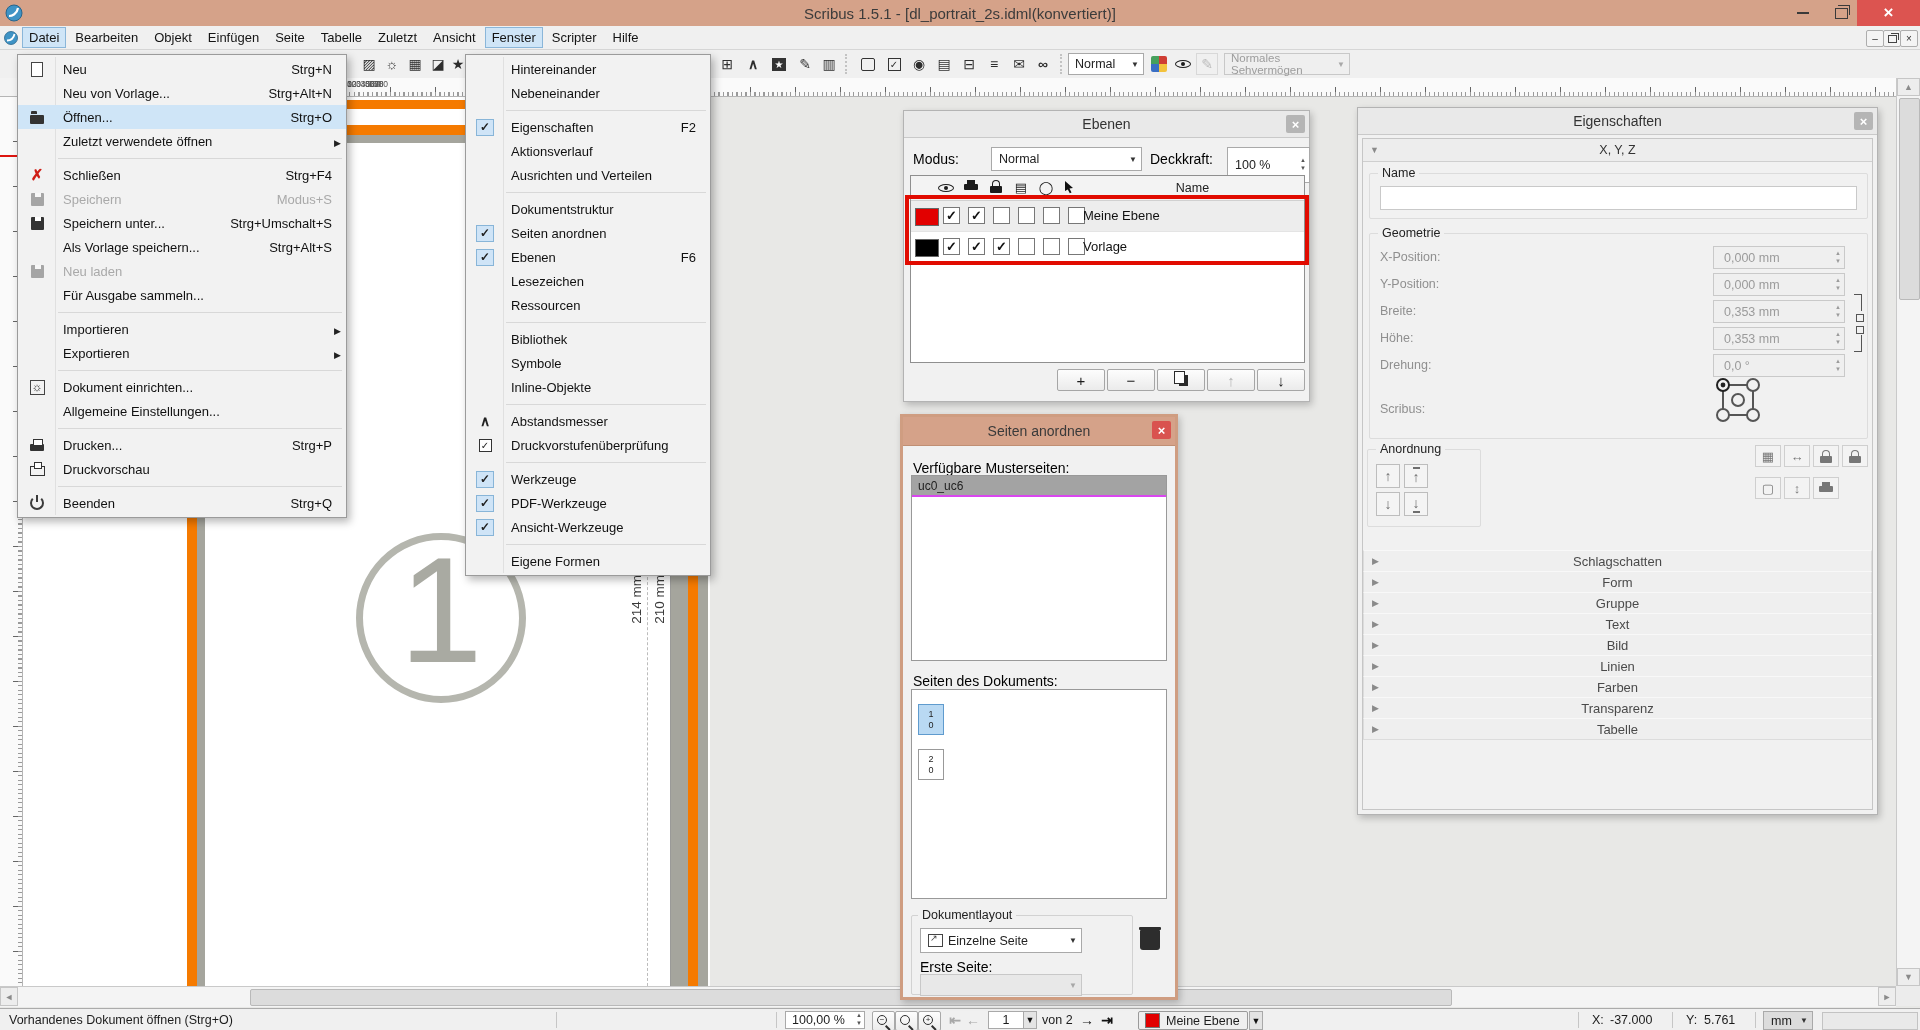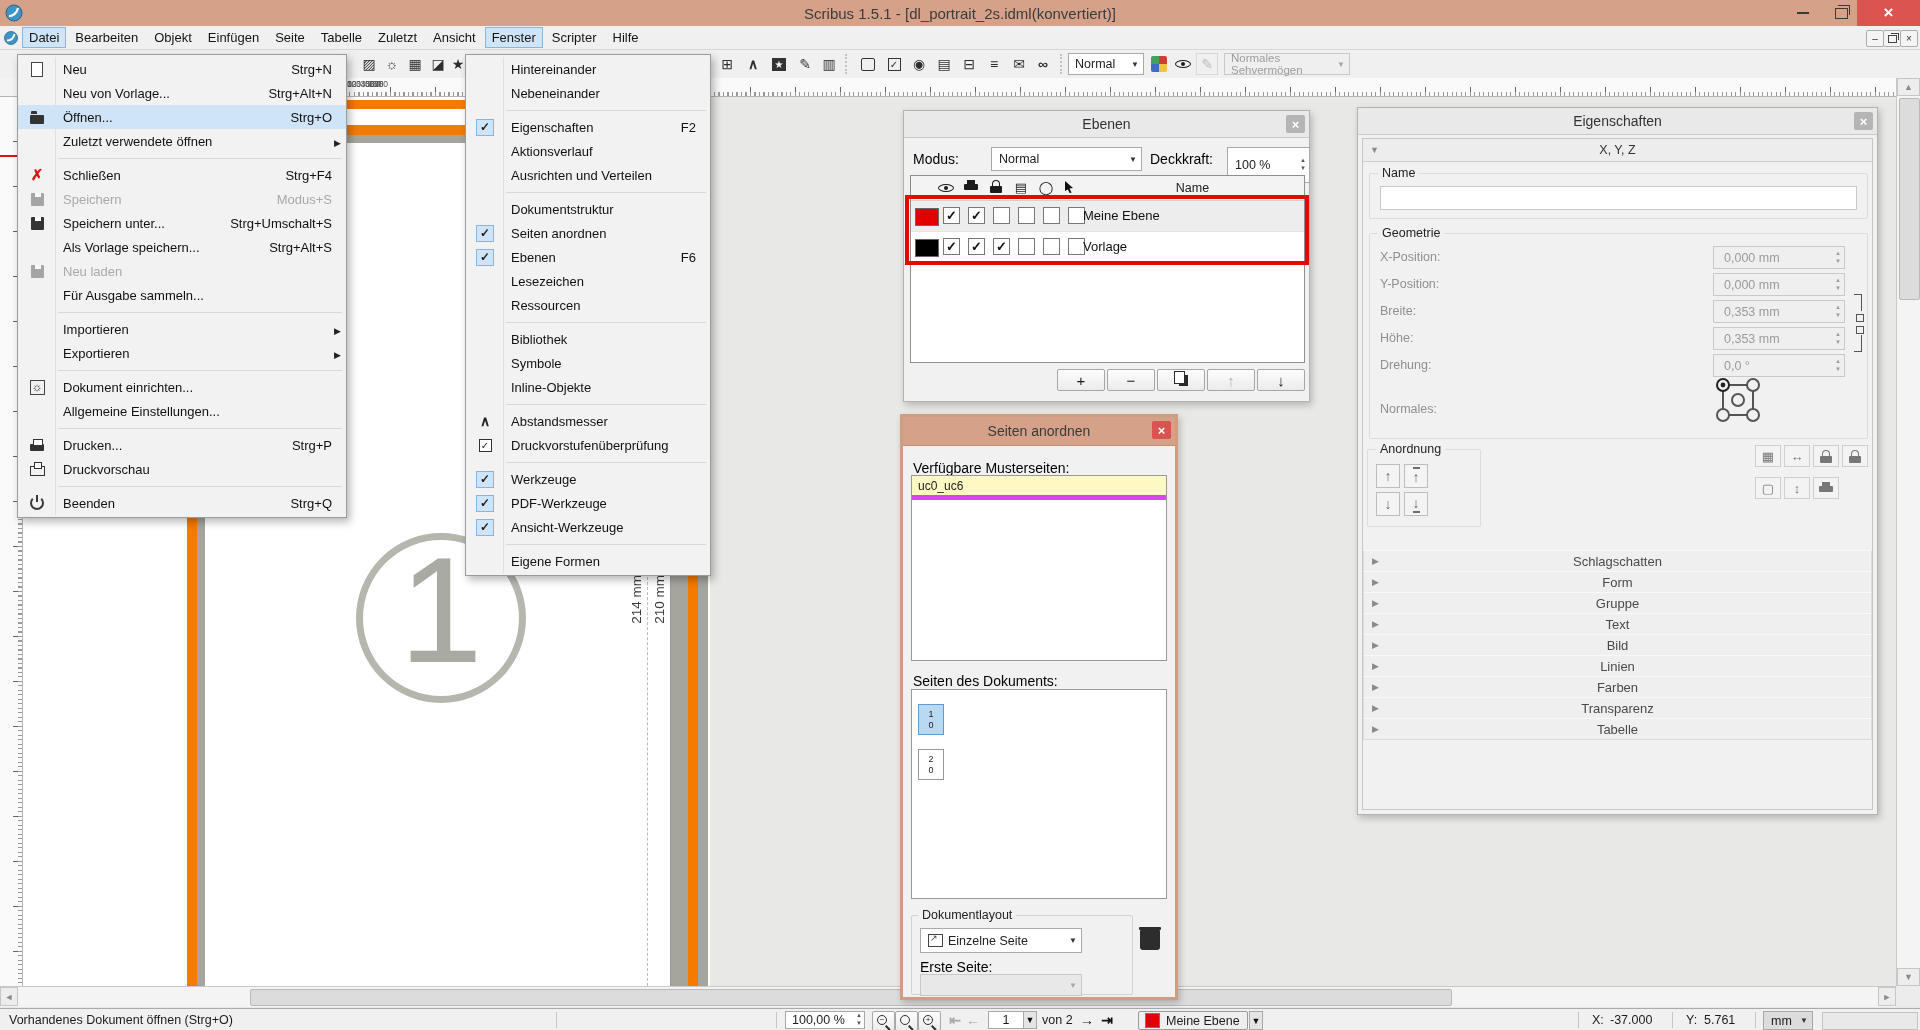--- a/index.html
+++ b/index.html
@@ -146,21 +146,21 @@
   .combo{background:#fff;border:1px solid #a9a9a9;display:flex;align-items:center;font-size:12.5px;color:#222;padding:0 18px 0 7px;box-sizing:border-box;position:absolute}
   .combo .dda{position:absolute;right:4px;font-size:8px;color:#333}
   .spinfield{position:absolute;background:#fff;border:1px solid #a9a9a9;display:flex;align-items:center;font-size:12.5px;color:#222;padding:0 16px 0 7px;box-sizing:border-box}
   .spinarr{position:absolute;right:3px;top:0;bottom:0;display:flex;flex-direction:column;justify-content:center;color:#555;font-size:6px;line-height:1.3}
   .spinarr::before{content:"▲"} .spinarr::after{content:"▼"}
   .plabel12{font-size:14px;color:#000000;position:absolute}
   
   #panel-pages{left:900px;top:414px;width:278px;height:586px;border:3px solid #cf9d81;z-index:11}
   #panel-pages .ptitle{background:#d5a289;border-bottom:1px solid #c08f74;color:#3a3a3a;height:28px}
   .plist{position:absolute;background:#fff;border:1px solid #999;box-sizing:border-box}
-  .mlrow{height:19px;background:#fef9c3;border-bottom:5px solid #d946ef;font-size:12px;color:#222;display:flex;align-items:center;padding:0 6px}
+  .mlrow{height:19px;background:#a3a3a3;border-bottom:2px solid #d946ef;font-size:12px;color:#222;display:flex;align-items:center;padding:0 6px}
   .pthumb{position:absolute;width:26px;height:31px;background:#fff;border:1px solid #999;display:flex;flex-direction:column;align-items:center;justify-content:center;font-size:9px;color:#222;line-height:1.2;box-sizing:border-box}
   .pthumb.selected{background:#b9d9f3;border-color:#5f9bce}
   .grpbox{position:absolute;border:1px solid #d2d2d2;border-radius:2px}
   .grpbox .grp-label{position:absolute;top:-8px;left:6px;background:#f1f1f1;padding:0 4px;font-size:12.5px;color:#222}
   .layout-ic{width:13px;height:11px;border:1px solid #444;margin-right:5px;position:relative}
   .layout-ic::before{content:"↗";position:absolute;left:1px;top:-2px;font-size:9px;color:#444}
   .trash{position:absolute;width:22px;height:26px}
   .trash::before{content:"";position:absolute;left:1px;top:5px;width:20px;height:20px;background:#2d2d2d;border-radius:1px 1px 3px 3px}
   .trash::after{content:"";position:absolute;left:0;top:2px;width:22px;height:3px;background:#2d2d2d;border-radius:1px}
   
@@ -499,21 +499,21 @@
             </span>
         </div>
           <div class="prow">
           <span class="plabel">Drehung:</span>
           <span class="pspin">
               <span>0,0 °</span>
               <span class="spinarr"></span>
             </span>
         </div>
         </div>
-      <span class="plabel" style="position:absolute;left:10px;top:168px;font-size:12.5px;color:#8f8f8f">Normales:</span>
+      <span class="plabel" style="position:absolute;left:10px;top:168px;font-size:12.5px;color:#8f8f8f">Scribus:</span>
       <svg width="52" height="52" viewBox="0 0 52 52" style="position:absolute;left:342px;top:140px">
         <rect x="11" y="11" width="30" height="30" fill="none" stroke="#555" stroke-width="2"></rect>
         <circle cx="41" cy="11" r="6" fill="#f1f1f1" stroke="#555" stroke-width="2"></circle>
         <circle cx="11" cy="41" r="6" fill="#f1f1f1" stroke="#555" stroke-width="2"></circle>
         <circle cx="41" cy="41" r="6" fill="#f1f1f1" stroke="#555" stroke-width="2"></circle>
         <circle cx="26" cy="26" r="6" fill="#f1f1f1" stroke="#555" stroke-width="2"></circle>
         <circle cx="11" cy="11" r="6" fill="#f1f1f1" stroke="#222" stroke-width="2"></circle>
         <circle cx="11" cy="11" r="2.4" fill="#222"></circle>
       </svg>
     </div>

